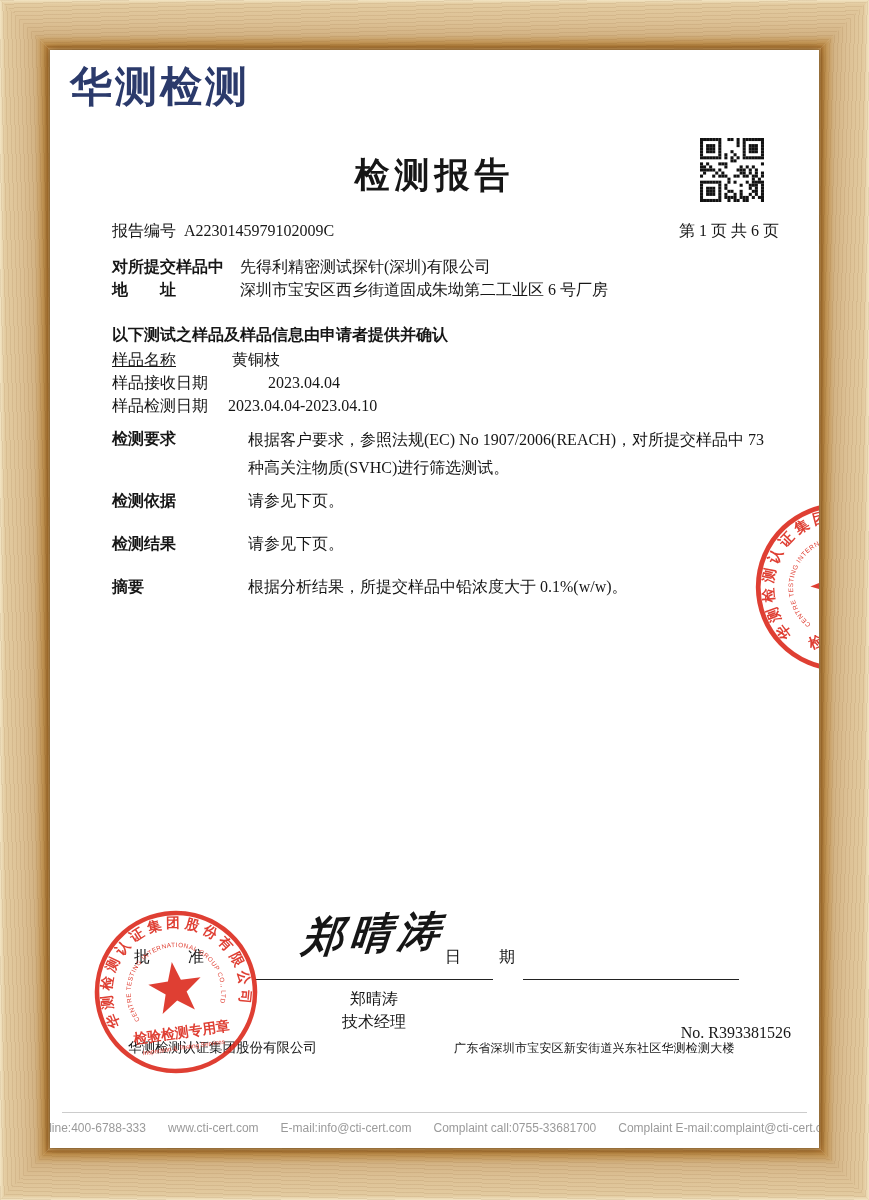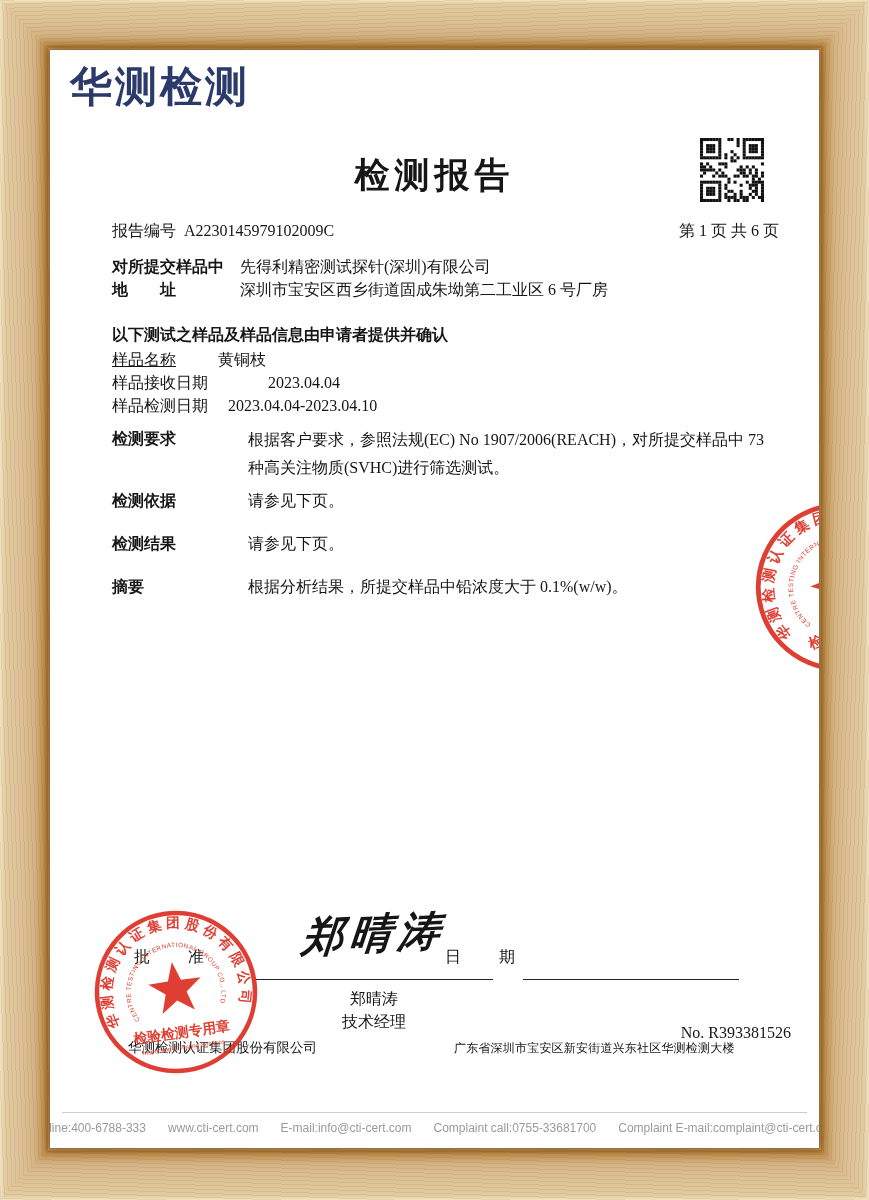--- a/index.html
+++ b/index.html
@@ -67,21 +67,21 @@
   
   .lbl{left:62px;}
   .meta-no-label{top:170px;}
   .meta-no-value{left:134px;top:170px;}
   .page-info{top:170px;right:40px;left:auto;}
   .company-label{top:206px;}
   .company-value{left:190px;top:206px;}
   .address-label{top:229px;}
   .address-value{left:190px;top:229px;}
   .sample-heading{top:274px;}
-  .srow0-l{top:299px;text-decoration:underline;} .srow0-v{left:168px;top:299px;}
+  .srow0-l{top:299px;text-decoration:underline;} .srow0-v{left:182px;top:299px;}
   .srow1-l{top:322px;} .srow1-v{left:178px;top:322px;margin-left:40px;}
   .srow2-l{top:345px;} .srow2-v{left:178px;top:345px;}
   .sec0-l{top:378px;} .sec0-v{left:198px;top:376px;width:516px;line-height:1.75;}
   .sec1-l{top:440px;} .sec1-v{left:198px;top:440px;}
   .sec2-l{top:483px;font-family:Liberation Serif, serif;} .sec2-v{left:198px;top:483px;}
   .sec3-l{top:526px;} .sec3-v{left:198px;top:526px;}
   
   .stamp{width:168px;height:168px;color:var(--red);opacity:.9;}
   .stamp svg{width:100%;height:100%;overflow:visible;}
   .stamp-main{left:42px;top:858px;transform:rotate(-8deg);}

